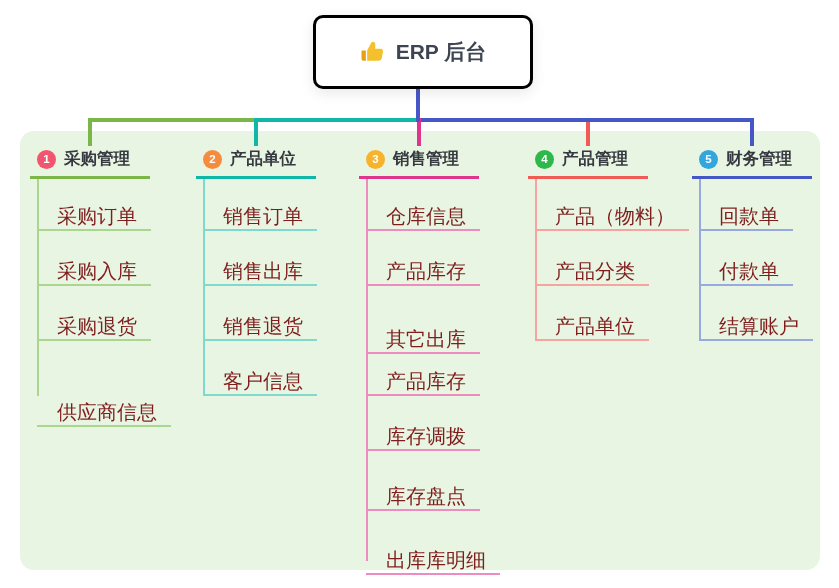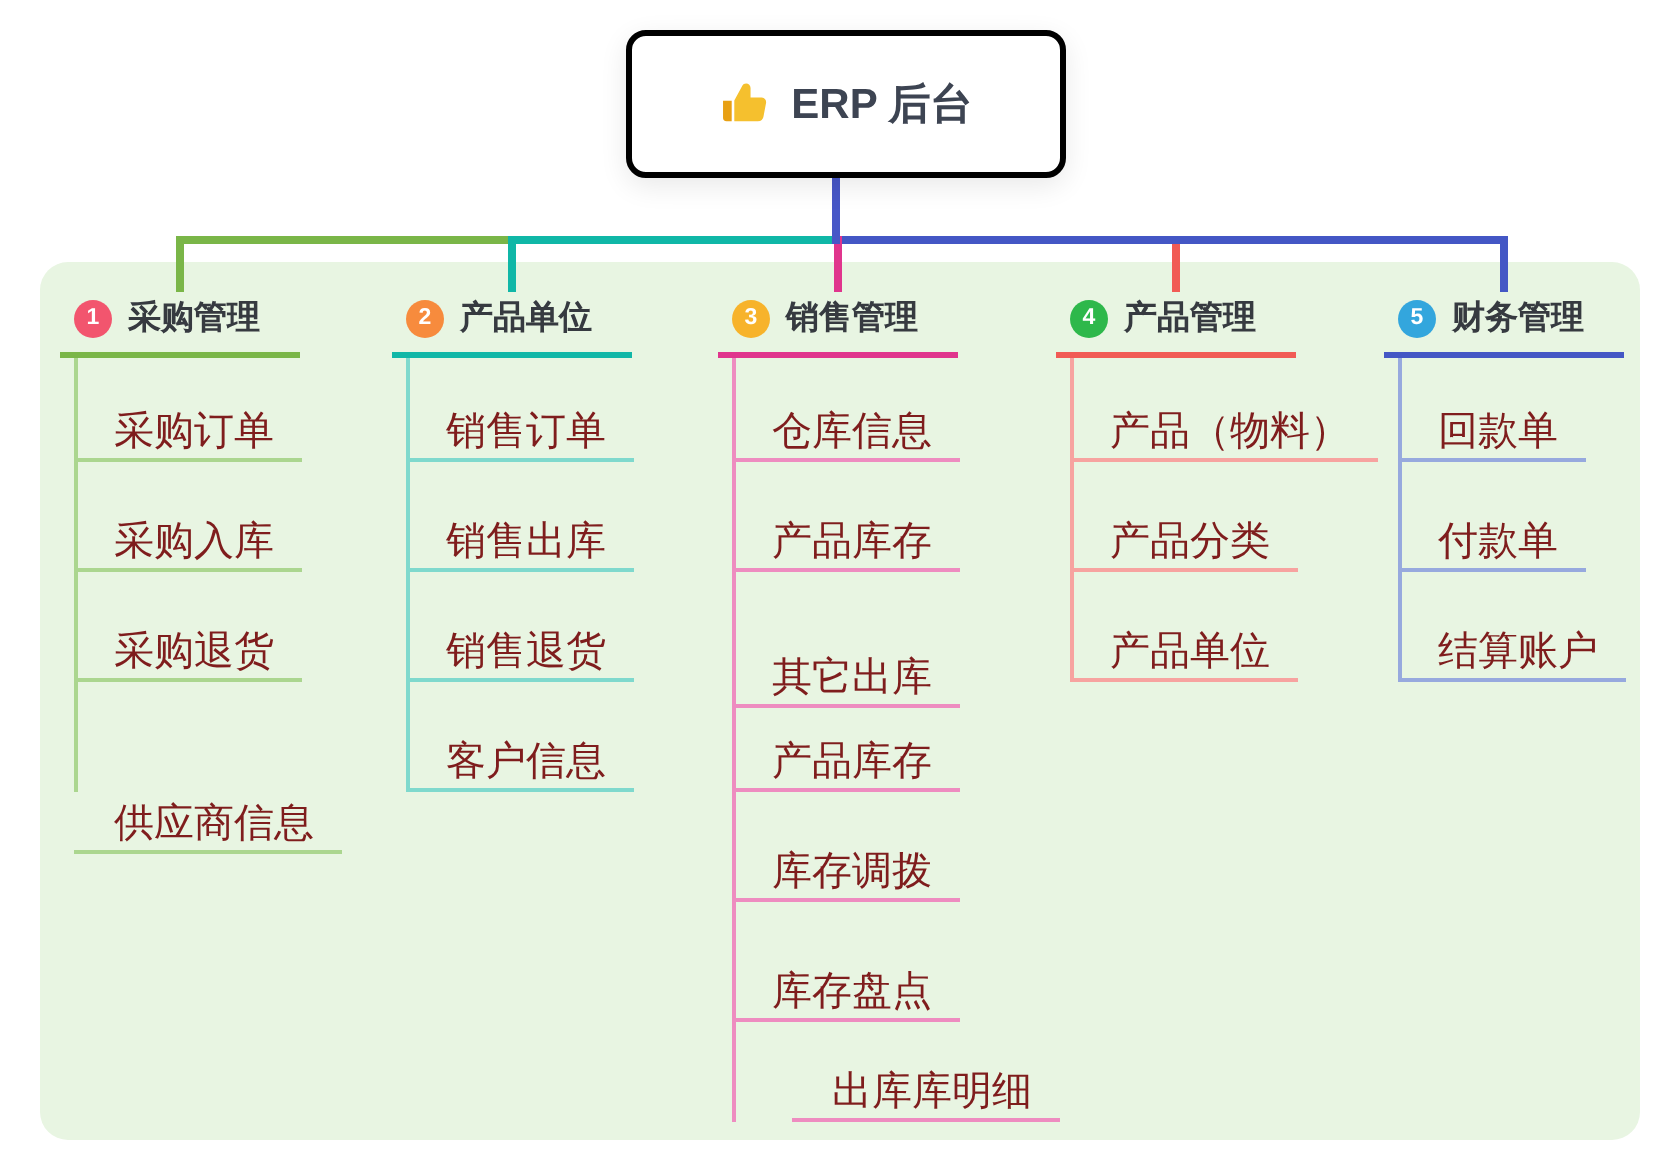--- a/index.html
+++ b/index.html
@@ -94,21 +94,21 @@
         <span class="branch-label">销售管理</span>
       </div>
       <div class="branch-underline" style="left: 359px; top: 176px; width: 120px; background: rgb(224, 53, 141);"></div>
       <div class="spine" style="left: 366px; top: 179px; height: 382px; background: rgb(238, 140, 192);"></div>
       <div class="child" style="left: 366px; top: 204px; border-bottom-color: rgb(238, 140, 192);">仓库信息</div>
       <div class="child" style="left: 366px; top: 259px; border-bottom-color: rgb(238, 140, 192);">产品库存</div>
       <div class="child" style="left: 366px; top: 314px; border-bottom-color: rgb(238, 140, 192); margin-top: 13px;">其它出库</div>
       <div class="child" style="left: 366px; top: 369px; border-bottom-color: rgb(238, 140, 192);">产品库存</div>
       <div class="child" style="left: 366px; top: 424px; border-bottom-color: rgb(238, 140, 192);">库存调拨</div>
       <div class="child" style="left: 366px; top: 484px; border-bottom-color: rgb(238, 140, 192);">库存盘点</div>
-      <div class="child" style="left: 366px; top: 534px; border-bottom-color: rgb(238, 140, 192); margin-left: 30px;">出库库明细</div>
+      <div class="child" style="left: 366px; top: 548px; border-bottom-color: rgb(238, 140, 192);">出库库明细</div>
       <div class="branch-header" style="left: 528px; top: 147px;">
         <span class="badge" style="background: rgb(46, 184, 75);">4</span>
         <span class="branch-label">产品管理</span>
       </div>
       <div class="branch-underline" style="left: 528px; top: 176px; width: 120px; background: rgb(241, 91, 85);"></div>
       <div class="spine" style="left: 535px; top: 179px; height: 162px; background: rgb(247, 163, 160);"></div>
       <div class="child" style="left: 535px; top: 204px; border-bottom-color: rgb(247, 163, 160);">产品（物料）</div>
       <div class="child" style="left: 535px; top: 259px; border-bottom-color: rgb(247, 163, 160);">产品分类</div>
       <div class="child" style="left: 535px; top: 314px; border-bottom-color: rgb(247, 163, 160);">产品单位</div>
       <div class="branch-header" style="left: 692px; top: 147px;">

